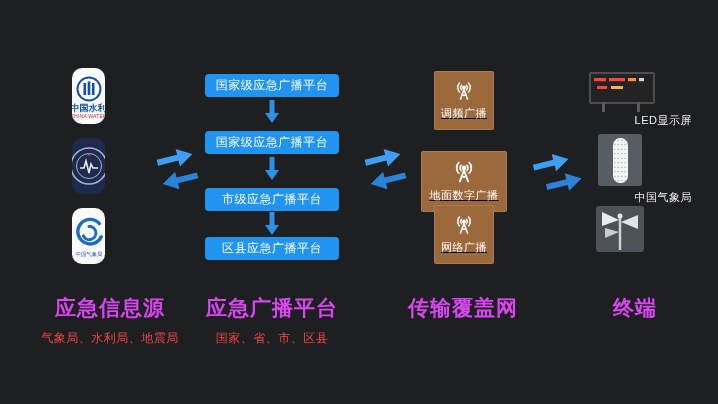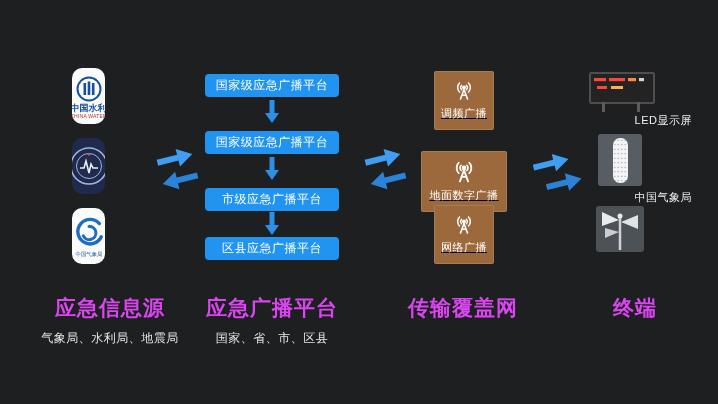--- a/index.html
+++ b/index.html
@@ -21,21 +21,21 @@
 
   
   .nbox{position:absolute;background:#9c693c;border-radius:2px;display:flex;flex-direction:column;align-items:center;border:1px solid rgba(255,255,255,.12);text-decoration:underline;}
   .nlabel{color:#fff;font-size:11px;margin-top:2px;letter-spacing:.5px;white-space:nowrap;}
 
   
   .tlabel{position:absolute;left:548px;width:144px;text-align:right;color:#f0f0f0;font-size:11px;letter-spacing:.5px;}
 
   
   .title{position:absolute;top:294px;text-align:center;color:#d946ef;font-size:21px;font-weight:bold;letter-spacing:1px;white-space:nowrap;}
-  .subtitle{position:absolute;top:330px;text-align:center;color:#e5e5e5;font-size:12px;letter-spacing:.5px;white-space:nowrap;}
+  .subtitle{position:absolute;top:330px;text-align:center;color:#ef4444;font-size:12px;letter-spacing:.5px;white-space:nowrap;}
 </style>
 </head>
 <body>
 
 <div class="canvas">
 
   <div class="tile white" style="top:68px;">
     <svg width="44" height="26" viewBox="0 0 44 26" style="margin-top:3px;">
       <circle cx="22" cy="13" r="11.5" fill="none" stroke="#15509e" stroke-width="2"></circle>
       <rect x="16.5" y="7" width="2.6" height="12" fill="#15509e"></rect>

